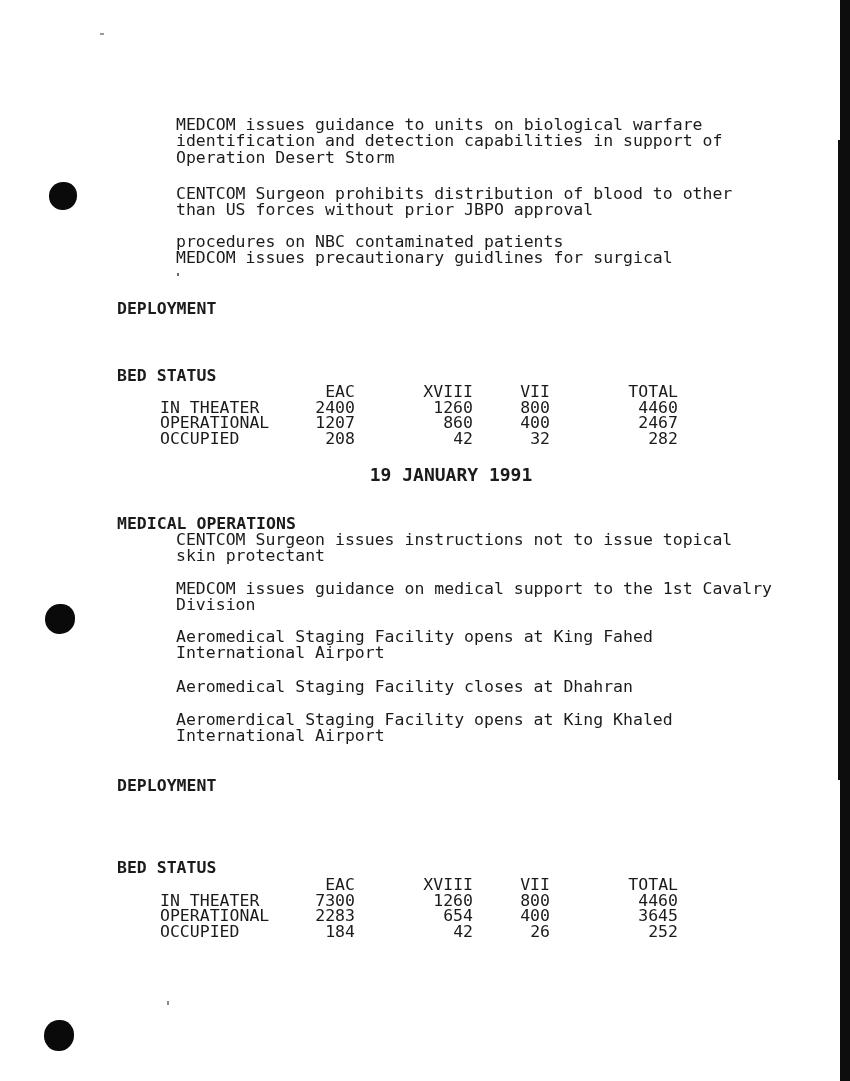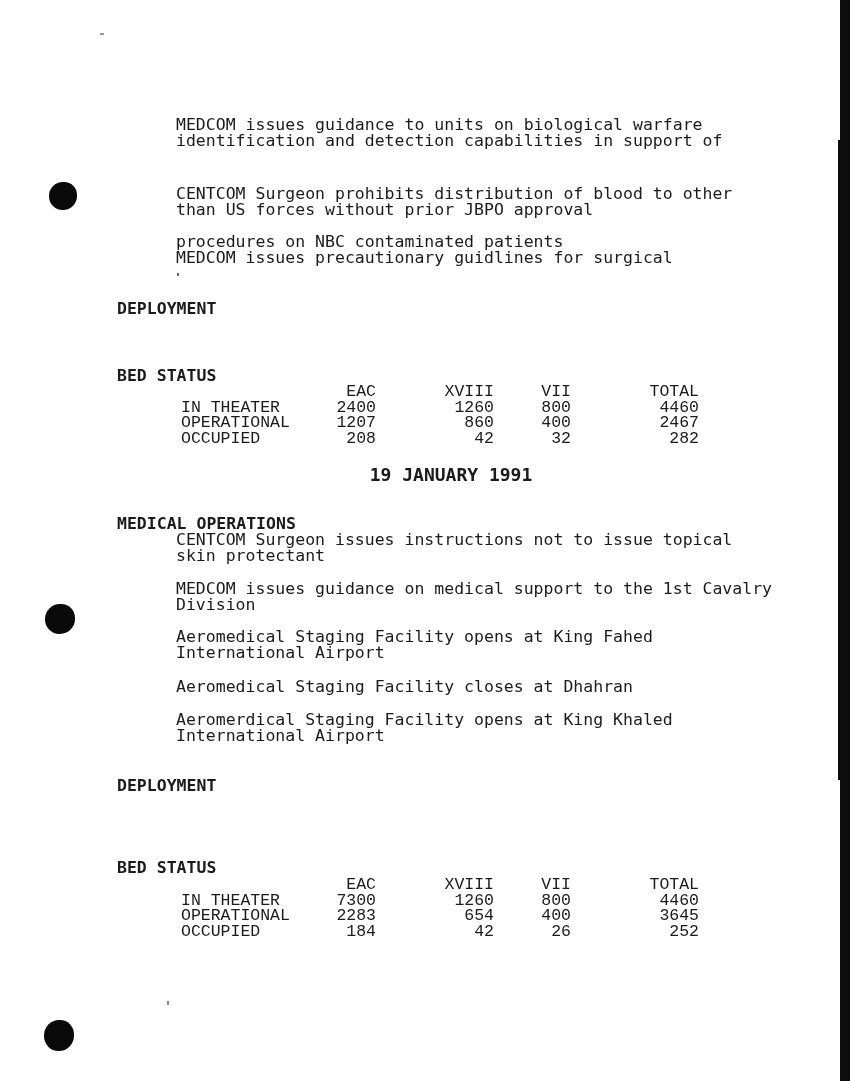--- a/index.html
+++ b/index.html
@@ -13,21 +13,21 @@
   .line{font-size:16.5px;line-height:16.4px;white-space:pre;}
   .block{position:absolute;left:170px;margin-left:6px;}
   .heading{
     position:absolute;left:117px;
     font-size:16.5px;line-height:16.4px;font-weight:bold;white-space:pre;margin-top:17px;
   }
   .date-heading{
     position:absolute;left:117px;width:668px;text-align:center;
     font-size:18px;line-height:16.4px;font-weight:bold;white-space:pre;
   }
-  .bed-table{position:absolute;left:181px;font-family:Liberation Mono, monospace;}
+  .bed-table{position:absolute;left:160px;}
   .trow{display:flex;height:15.6px;}
   .trow span{display:inline-block;font-size:16.5px;line-height:15.6px;white-space:pre;}
   .c-label{width:140px;text-align:left;}
   .c1{width:55px;text-align:right;}
   .c2{width:118px;text-align:right;}
   .c3{width:77px;text-align:right;}
   .c4{width:128px;text-align:right;}
   .edge-bar{position:absolute;top:0;right:0;width:10px;height:1081px;background:#0d0d0d;}
   .edge-bar-wide{position:absolute;top:140px;right:10px;width:2px;height:640px;background:#0d0d0d;}
   .hole{position:absolute;background:#0a0a0a;border-radius:50% 46% 50% 48%;}
@@ -49,20 +49,21 @@
   <div class="hole hole-1"></div>
   <div class="hole hole-2"></div>
   <div class="hole hole-3"></div>
   <div class="speck speck-1"></div>
   <div class="speck speck-2"></div>
   <div class="speck speck-3"></div>
 
   <div class="block" style="top:117px">
     <div class="line">MEDCOM issues guidance to units on biological warfare</div>
     <div class="line">identification and detection capabilities in support of</div>
+    <div class="line">Operation Desert Storm</div>
   </div>
 
   <div class="block" style="top:186px">
     <div class="line">CENTCOM Surgeon prohibits distribution of blood to other</div>
     <div class="line">than US forces without prior JBPO approval</div>
   </div>
 
   <div class="block" style="top:234px">
     <div class="line">procedures on NBC contaminated patients</div>
     <div class="line">MEDCOM issues precautionary guidlines for surgical</div>

